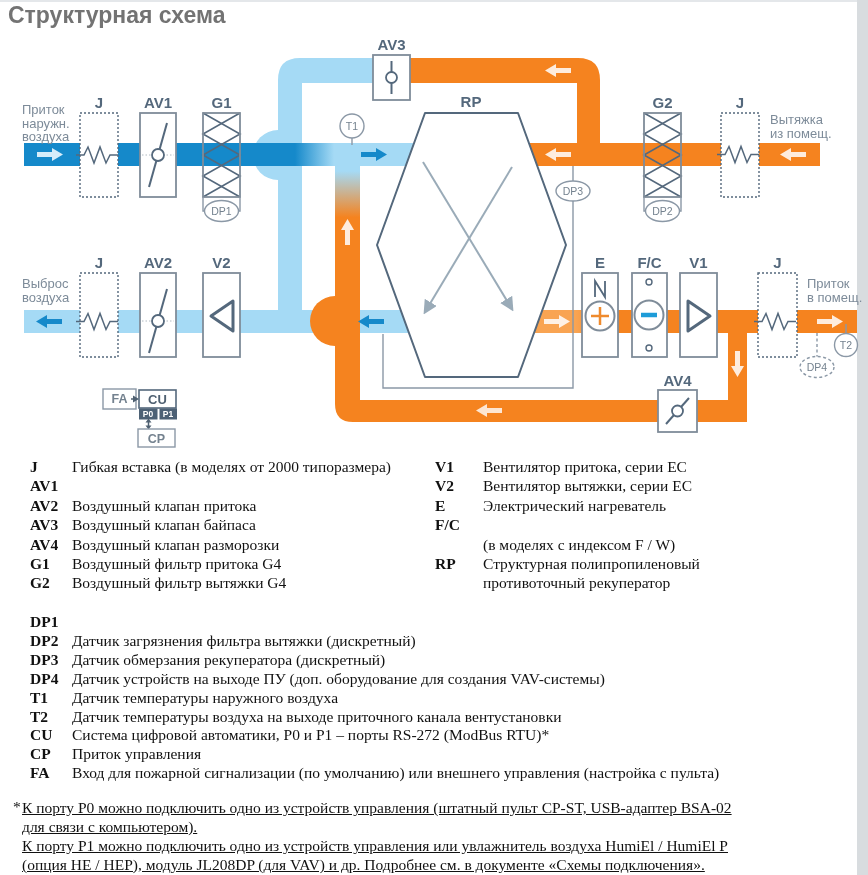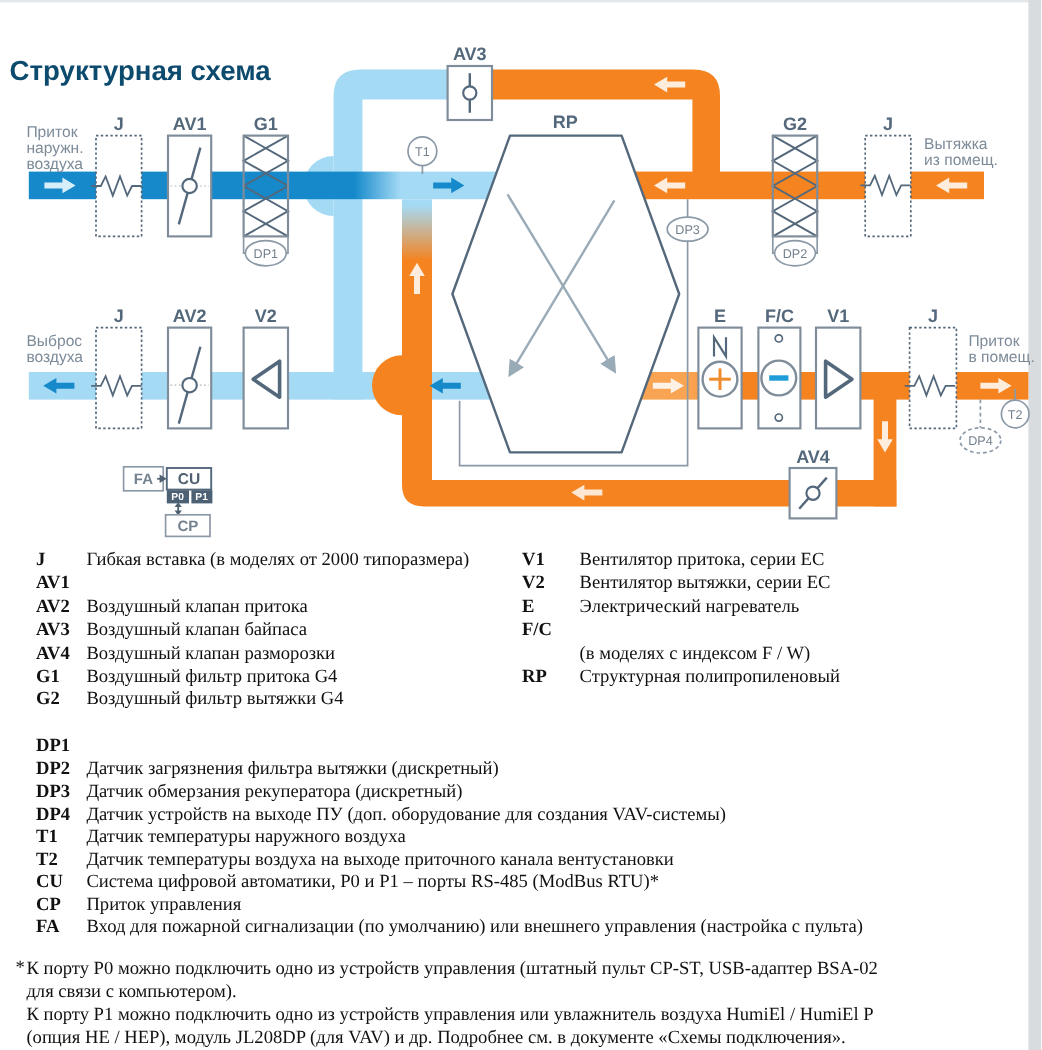--- a/index.html
+++ b/index.html
@@ -1,20 +1,20 @@
 <!DOCTYPE html>
 <html><head>
 <meta charset="utf-8">
 <style>
   html,body{margin:0;padding:0;background:#fff;}
   .page{position:relative;width:868px;height:875px;background:#ffffff;overflow:hidden;
         font-family:"Liberation Sans",sans-serif;}
   .edge-top{position:absolute;left:0;top:0;width:868px;height:2px;background:#e4e7ea;}
   .edge-right{position:absolute;left:857px;top:0;width:11px;height:875px;background:#d8dcdf;}
-  .title{position:absolute;left:8px;top:2px;font-size:23px;font-weight:bold;color:#0c4a6e;margin-top:44px;}
+  .title{position:absolute;left:8px;top:2px;font-size:23px;font-weight:bold;color:#737373;}
   svg{position:absolute;left:0;top:0;}
   svg text{font-family:"Liberation Sans",sans-serif;}
   .comp-label{font-size:15px;font-weight:bold;fill:#54687c;text-anchor:middle;}
   .duct-label{font-size:13px;fill:#7d8b99;}
   .sensor-label{font-size:10.5px;fill:#74828f;text-anchor:middle;}
   .ctl-label{font-size:12.5px;fill:#74828f;font-weight:bold;text-anchor:middle;}
   .cu-label{font-size:13px;font-weight:bold;fill:#4f6071;text-anchor:middle;}
   .port-label{font-size:8.5px;font-weight:bold;fill:#ffffff;text-anchor:middle;}
   .legend{position:absolute;font-family:"Liberation Serif",serif;font-size:15.5px;color:#111;}
   .lrow{display:flex;line-height:19.4px;}
@@ -23,21 +23,21 @@
   .legend1-left .lkey{width:42px;}
   .legend1-right{top:457px;left:435px;}
   .legend1-right .lkey{width:48px;}
   .legend2{top:613px;left:30px;}
   .legend2 .lrow{line-height:18.9px;}
   .legend2 .lkey{width:42px;}
   .footnote{position:absolute;top:798px;left:13px;width:845px;
             font-family:"Liberation Serif",serif;font-size:15.5px;color:#111;}
   .footnote .fmark{position:absolute;left:0;top:0;}
   .footnote .flines{margin-left:9px;}
-  .footnote .fline{line-height:19px;}
+  .footnote .fline{line-height:19px;text-decoration:underline;}
 </style>
 </head>
 <body>
 
 <div class="page">
   <div class="edge-top"></div>
   <div class="edge-right"></div>
   <div class="title">Структурная схема</div>
 
   <svg width="868" height="460" viewBox="0 0 868 460">
@@ -306,20 +306,24 @@
         <span class="lkey">F/C</span>
       </div>
     <div class="lrow">
         <span class="lkey"></span>
         <span>(в моделях с индексом F / W)</span>
       </div>
     <div class="lrow">
         <span class="lkey">RP</span>
         <span>Структурная полипропиленовый</span>
       </div>
+    <div class="lrow">
+        <span class="lkey"></span>
+        <span>противоточный рекуператор</span>
+      </div>
   </div>
   <div class="legend legend2">
     <div class="lrow">
         <span class="lkey">DP1</span>
       </div>
     <div class="lrow">
         <span class="lkey">DP2</span>
         <span>Датчик загрязнения фильтра вытяжки (дискретный)</span>
       </div>
     <div class="lrow">
@@ -333,21 +337,21 @@
     <div class="lrow">
         <span class="lkey">T1</span>
         <span>Датчик температуры наружного воздуха</span>
       </div>
     <div class="lrow">
         <span class="lkey">T2</span>
         <span>Датчик температуры воздуха на выходе приточного канала вентустановки</span>
       </div>
     <div class="lrow">
         <span class="lkey">CU</span>
-        <span>Система цифровой автоматики, P0 и P1 – порты RS-485 (ModBus RTU)*</span>
+        <span>Система цифровой автоматики, P0 и P1 – порты RS-272 (ModBus RTU)*</span>
       </div>
     <div class="lrow">
         <span class="lkey">CP</span>
         <span>Приток управления</span>
       </div>
     <div class="lrow">
         <span class="lkey">FA</span>
         <span>Вход для пожарной сигнализации (по умолчанию) или внешнего управления (настройка с пульта)</span>
       </div>
   </div>

